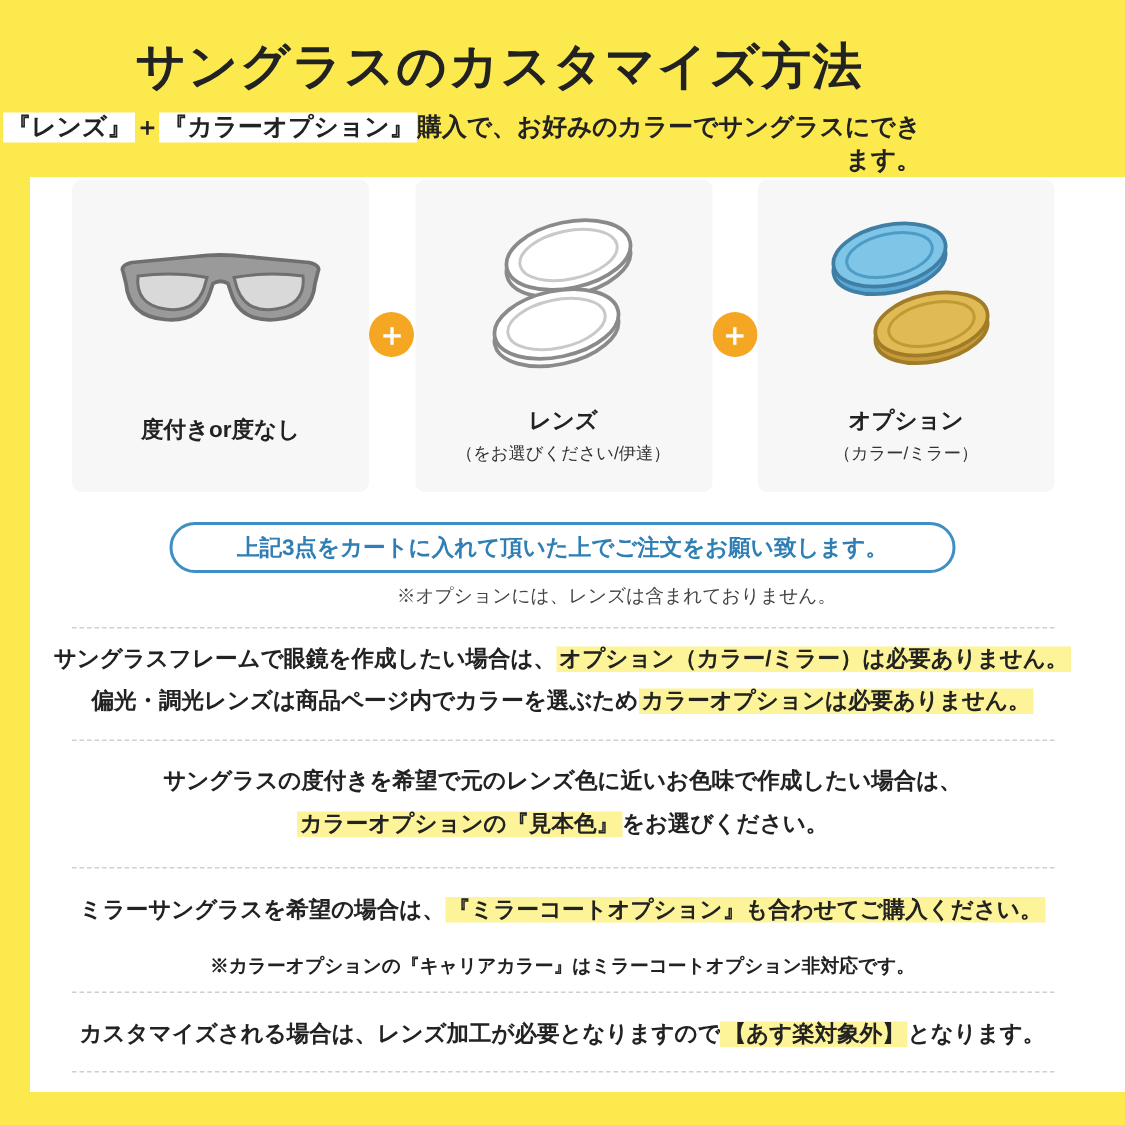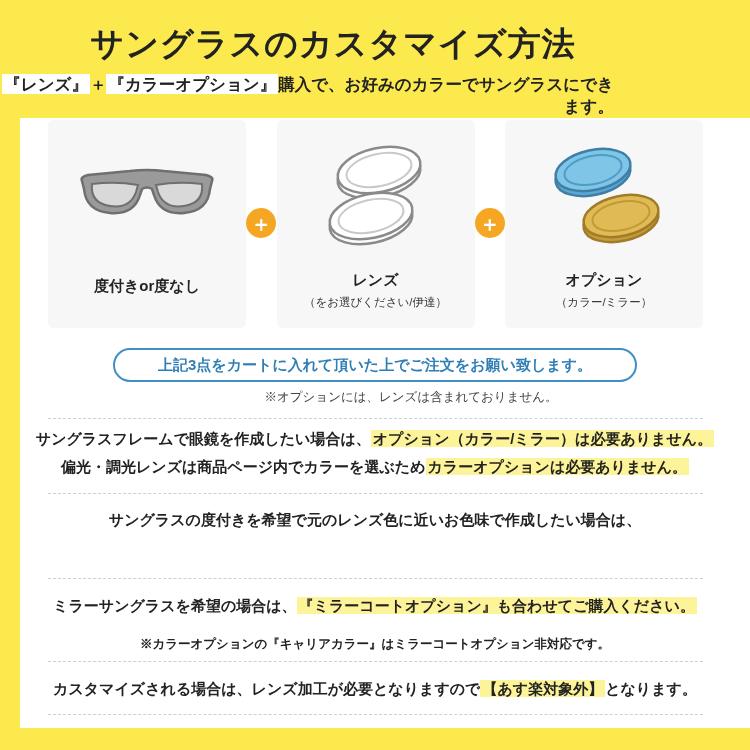--- a/index.html
+++ b/index.html
@@ -187,20 +187,23 @@
     <span>サングラスフレームで眼鏡を作成したい場合は、</span><span class="mark">オプション（カラー/ミラー）は必要ありません。</span>
   </div>
   <div class="blockline" style="top:458px">
     <span>偏光・調光レンズは商品ページ内でカラーを選ぶため</span><span class="mark">カラーオプションは必要ありません。</span>
   </div>
 
   <div class="divider" style="top:493px"></div>
   <div class="blockline" style="top:511px">
     <span>サングラスの度付きを希望で元のレンズ色に近いお色味で作成したい場合は、</span>
   </div>
+  <div class="blockline" style="top:540px">
+    <span class="mark">カラーオプションの『見本色』</span><span>をお選びください。</span>
+  </div>
 
   <div class="divider" style="top:578px"></div>
   <div class="blockline" style="top:597px">
     <span>ミラーサングラスを希望の場合は、</span><span class="mark">『ミラーコートオプション』も合わせてご購入ください。</span>
   </div>
   <div class="blockline sm" style="top:636px">
     <span>※カラーオプションの『キャリアカラー』はミラーコートオプション非対応です。</span>
   </div>
 
   <div class="divider" style="top:661px"></div>

